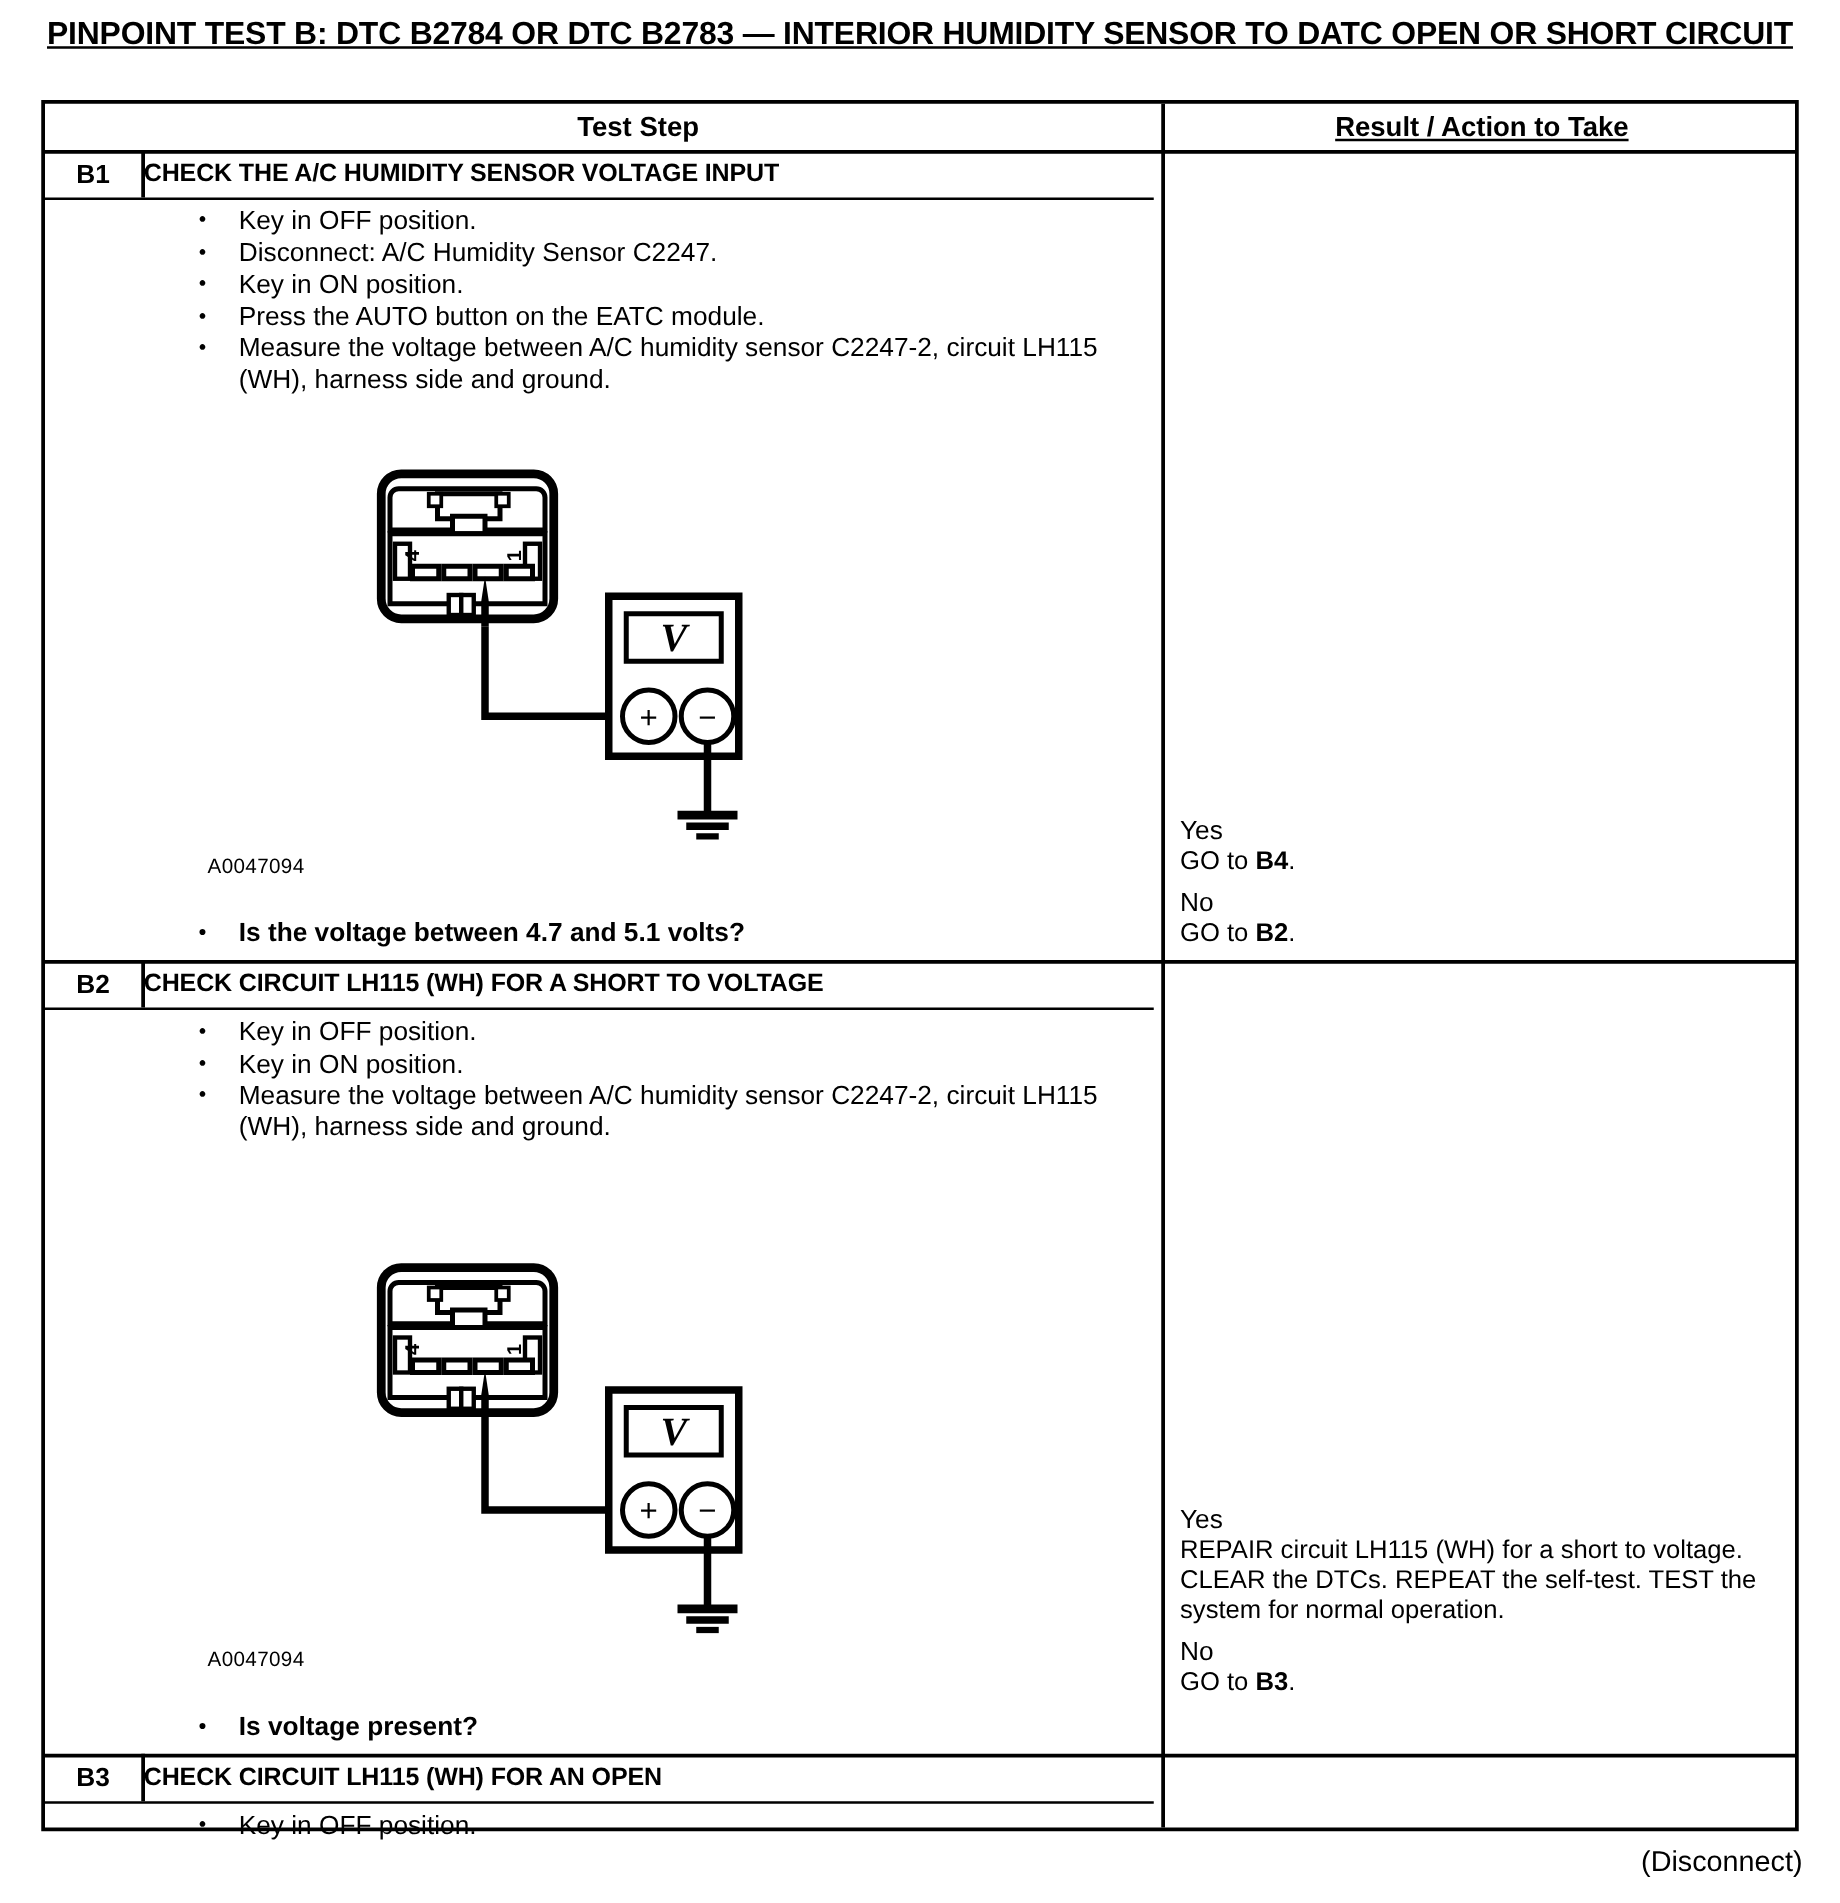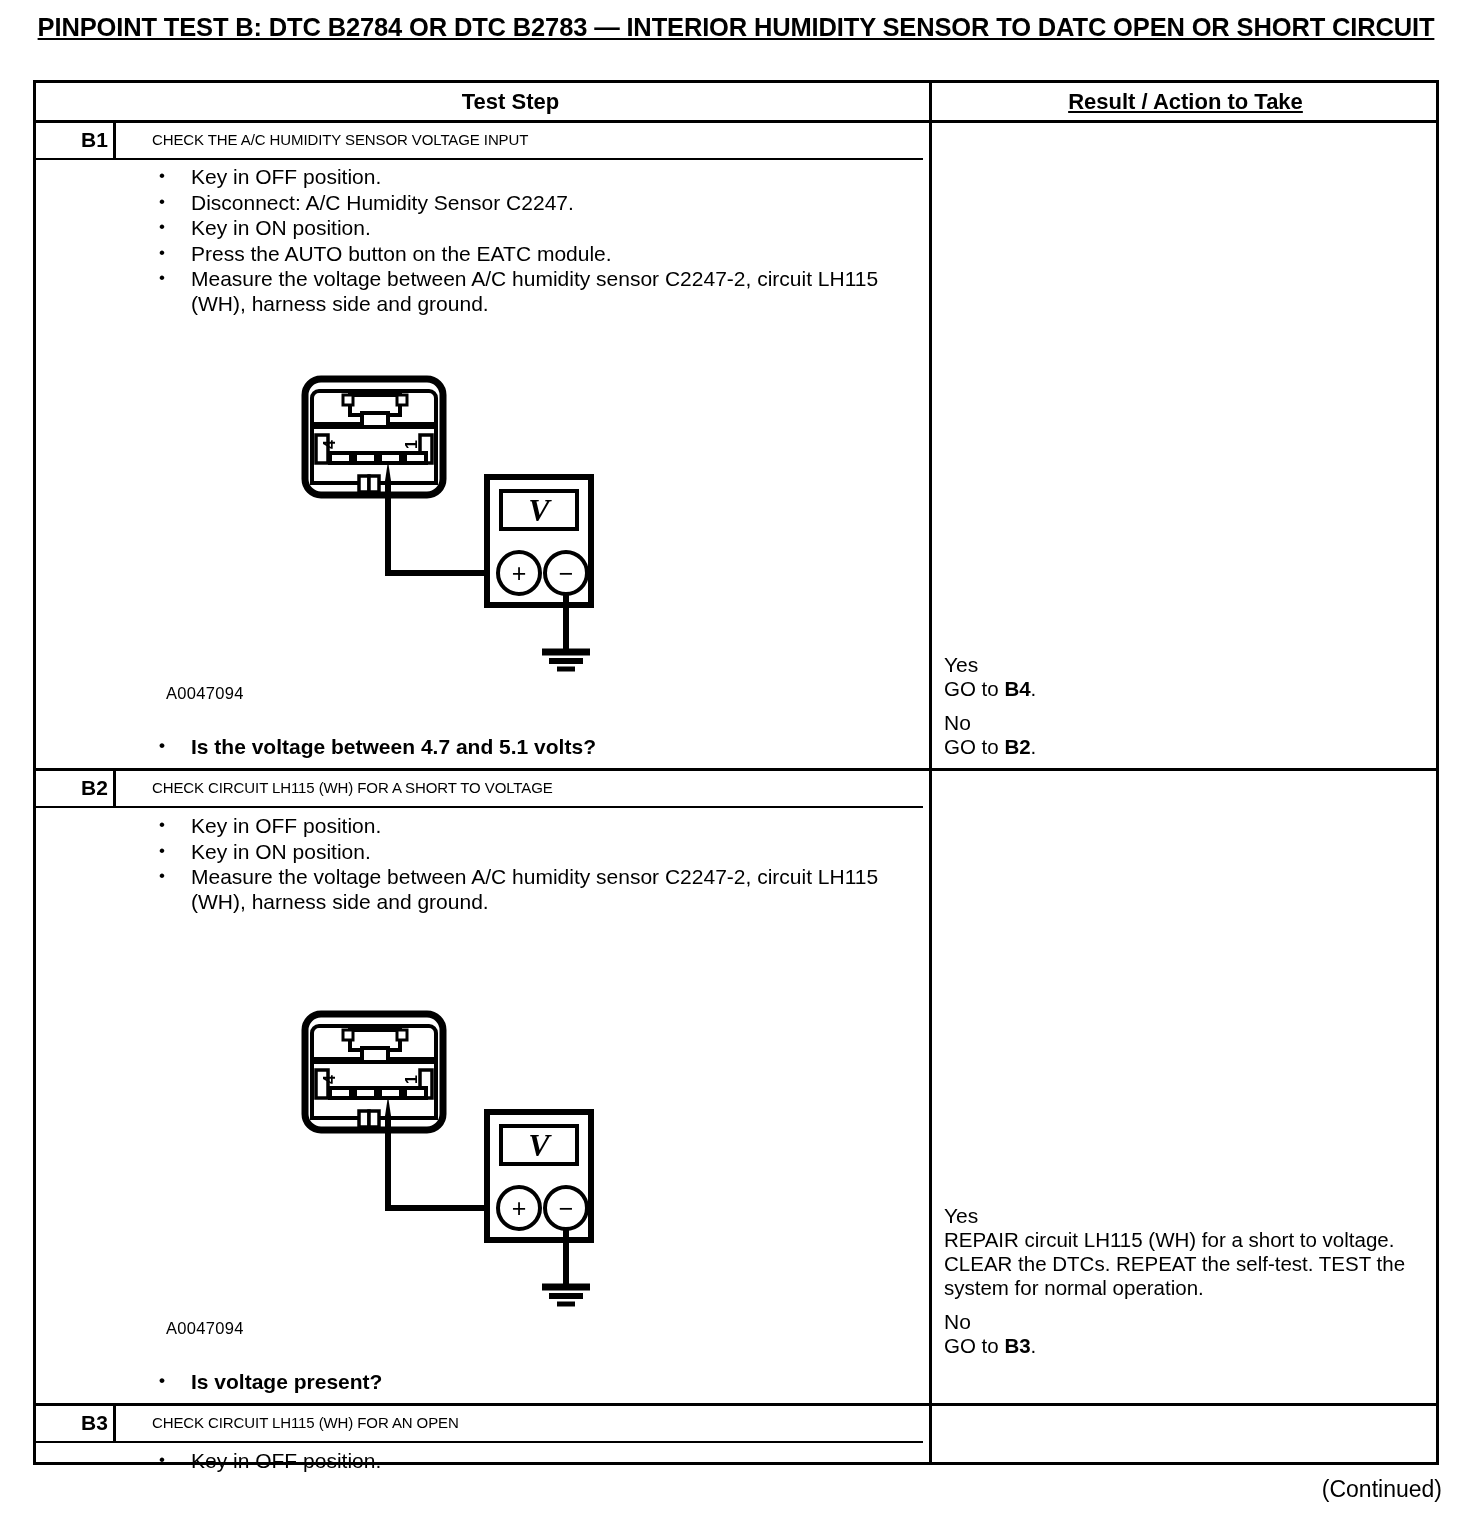--- a/index.html
+++ b/index.html
@@ -63,30 +63,30 @@
     display: flex; align-items: center; justify-content: center;
     font-size: 22px; font-weight: bold;
   }
   #head-test-step { left: 0; width: 949px; }
   #head-result    { left: 896px; width: 507px; text-decoration: underline; }
 
   
   .step-header {
     position: absolute;
     left: 0; width: 1071px; height: 37px;
-    display: flex; align-items: center; margin-left: 20px;
+    display: flex; align-items: center;
   }
   .step-num {
     width: 77px; min-width: 77px;
     text-align: center;
     font-size: 21px; font-weight: bold;
   }
   .step-title {
-    padding-left: 19px;
-    font-size: 15px; font-weight: normal;
+    padding-left: 2px;
+    font-size: 20px; font-weight: bold;
     letter-spacing: -0.1px;
   }
 
   
   .bullets {
     position: absolute;
     list-style: none;
     margin: 0; padding: 0;
     font-size: 21px;
     line-height: 24.5px;
@@ -296,13 +296,13 @@
     <div class="step-title">CHECK CIRCUIT LH115 (WH) FOR AN OPEN</div>
   </div>
   <div class="h-rule thin" style="top:1358px; right:513px; left:0;"></div>
 
   <ul class="bullets" style="top:1366px; left:112px; width:770px;">
     <li>Key in OFF position.</li>
   </ul>
 
 </div>
 
-<div id="continued">(Continued)</div>
+<div id="continued">(Disconnect)</div>
 
 </body></html>

